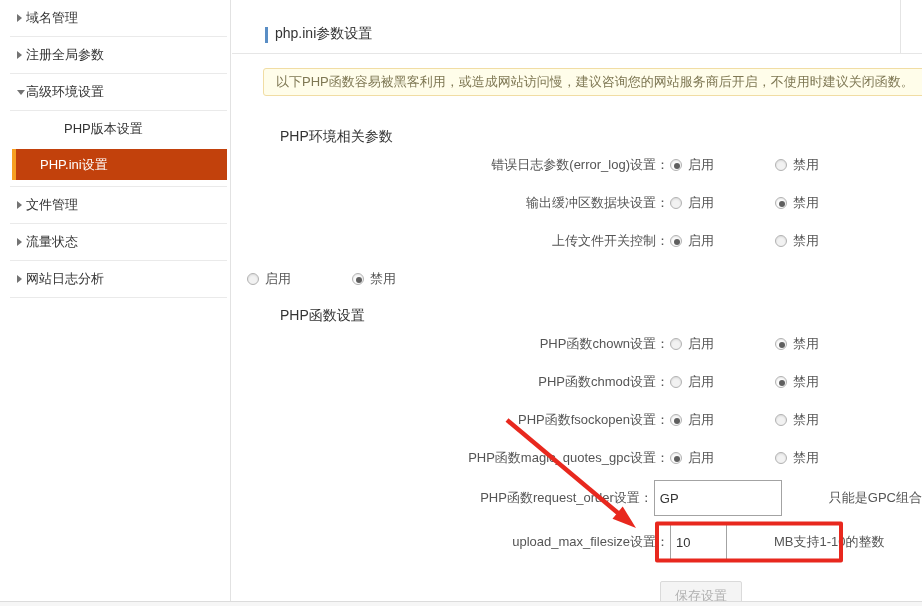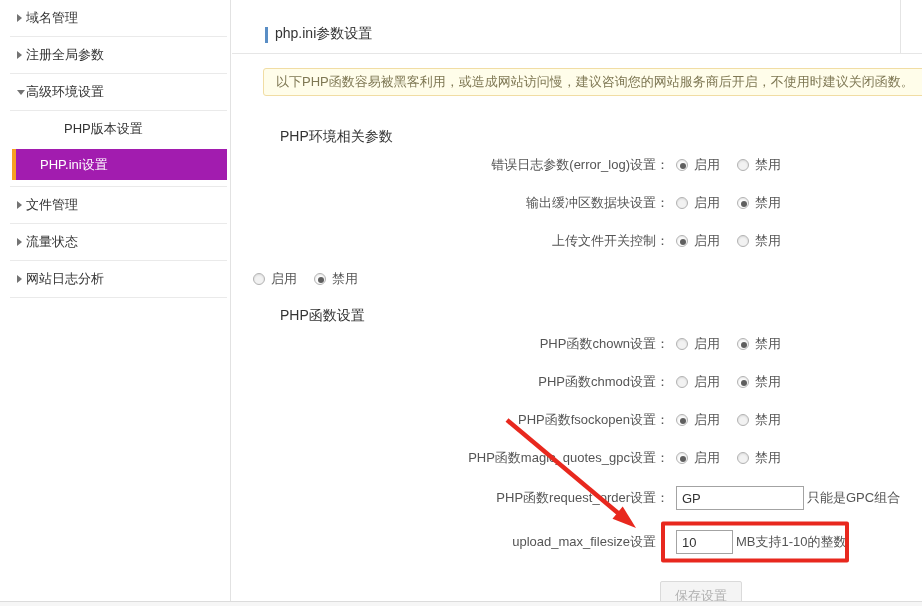--- a/index.html
+++ b/index.html
@@ -14,21 +14,21 @@
     border-bottom:1px solid #eaeaea; font-size:13px; color:#333;
     display:flex; align-items:center; cursor:pointer; }
   .side-item .tri-wrap { width:16px; padding-left:7px; display:inline-flex; }
   .tri-r { width:0; height:0; border-left:5px solid #737373;
     border-top:4px solid transparent; border-bottom:4px solid transparent; }
   .tri-d { width:0; height:0; border-top:5px solid #737373;
     border-left:4px solid transparent; border-right:4px solid transparent; }
   .sub-item { height:36px; line-height:36px; padding-left:64px; font-size:13px;
     color:#333; cursor:pointer; }
   .sub-item.active { height:31px; line-height:31px; margin:2px 3px 0 12px;
-    padding-left:24px; background:#a21caf; color:#fff;
+    padding-left:24px; background:#c2410c; color:#fff;
     border-left:4px solid #f7a021; }
   .sub-divider { border-bottom:1px solid #eaeaea; margin:6px 3px 0 10px; }
 
   
   .main { position:absolute; left:232px; top:0; width:690px; height:601px;
     background:#fff; }
   .top-right-line { position:absolute; left:668px; top:0; width:1px;
     height:53px; background:#e4e4e4; }
   .page-header { padding-top:24px; padding-left:33px; height:43px;
     display:flex; align-items:flex-end; }
@@ -39,33 +39,33 @@
   .notice { margin:14px 0 0 31px; width:676px; border:1px solid #f1dda4;
     background:#fffdea; border-radius:3px; padding:5px 12px; font-size:13px;
     color:#7e7753; line-height:16px; white-space:nowrap; }
 
   .section-heading { margin-left:48px; font-size:14px; color:#333; }
   .sh-1 { margin-top:32px; }
   .sh-2 { margin-top:9px; }
 
   .form-row { display:flex; align-items:center; height:38px;padding-left:14px; }
   .row-label { width:423px; text-align:right; font-size:13px; color:#555; }
-  .row-ctrl { margin-left:7px; display:flex; align-items:center; position:relative; }
+  .row-ctrl { margin-left:1px; display:flex; align-items:center; position:relative;gap:44px; }
   .radio-opt { display:flex; align-items:center; margin-right:17px; }
   .radio { width:12px; height:12px; border-radius:50%;
     border:1px solid #b2b2b2; background:#f2f2f2; position:relative;
     display:inline-block; cursor:pointer;
     box-shadow:inset 0 1px 2px rgba(0,0,0,0.10); }
   .radio.checked { background:#fdfdfd; }
   .radio.checked::after { content:""; position:absolute; left:3px; top:3px;
     width:6px; height:6px; border-radius:50%; background:#5f5f5f; }
   .radio-opt span.opt-label { margin-left:6px; font-size:13px; color:#555; }
 
   .input-row { height:42px; }
-  .txt { height:24px; border:1px solid #a3a3a3; background:#fff;
+  .txt { height:36px; border:1px solid #a3a3a3; background:#fff;
     font-size:13px; color:#333; padding:0 5px;
     font-family:"Liberation Sans","DejaVu Sans",sans-serif; }
   .txt-gp { width:128px; }
   .txt-num { width:57px; }
   .hint { font-size:13px; color:#555; margin-left:3px; white-space:nowrap; }
 
   .row-upload { height:46px; }
   .red-box { position:absolute; left:-15px; top:50%;
     transform:translateY(-50%); width:188px; height:41px;
     border:4px solid #e8281e; border-radius:2px; pointer-events:none; }

